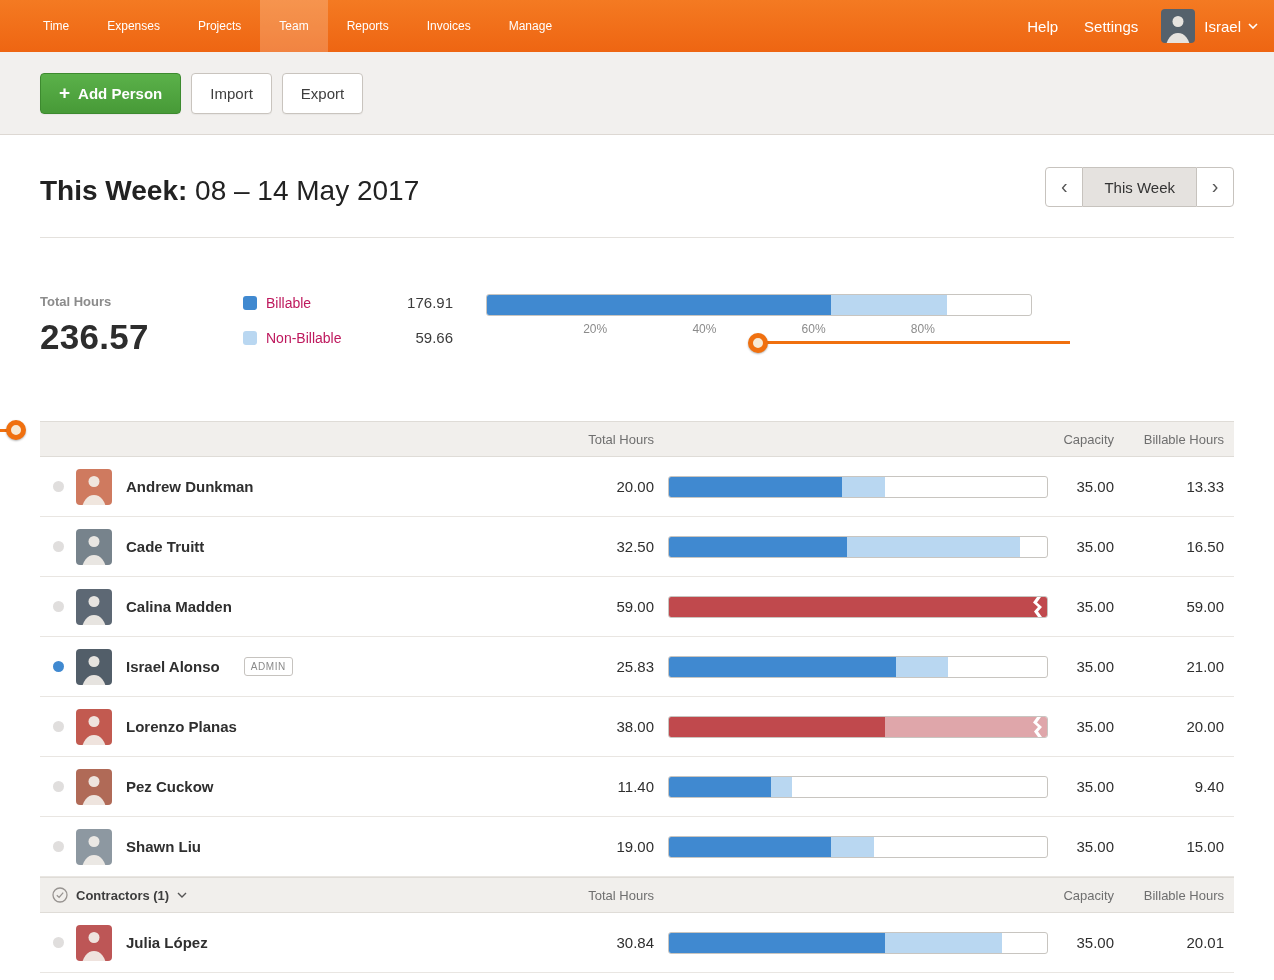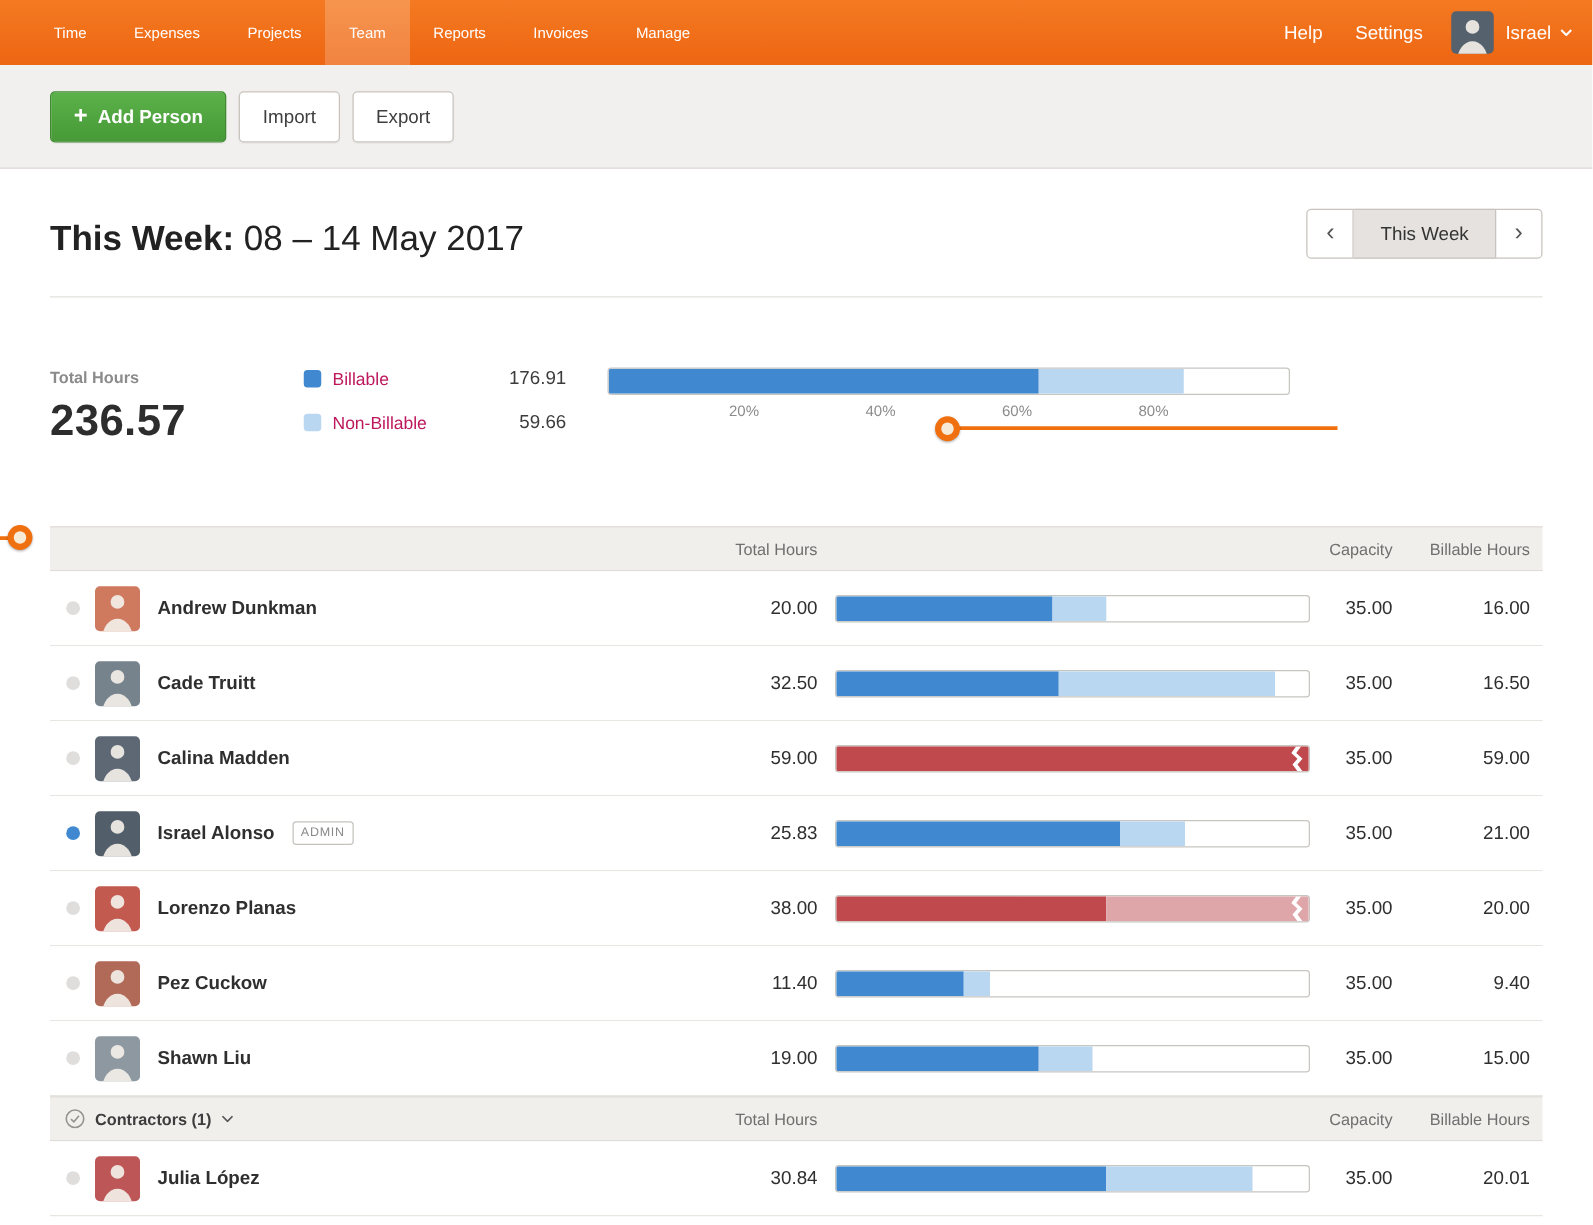--- a/index.html
+++ b/index.html
@@ -74,21 +74,21 @@
 .colh.total{grid-column:4;text-align:right}
 .colh.cap{grid-column:6;text-align:right;padding-right:22px}
 .colh.bill{grid-column:7;text-align:right;padding-right:10px}
 .person-row{height:60px;border-bottom:1px solid #e9e6e2;cursor:pointer;background:#fff}
 .dot-cell{display:flex;justify-content:center}
 .dot{width:11px;height:11px;border-radius:50%;background:#e0dedd}
 .dot.active{background:var(--c-dot)}
 .avatar{display:block;width:36px;height:36px;border-radius:4px;position:relative;overflow:hidden}
 .name-cell{display:flex;align-items:center}
 .pname{font-size:15px;font-weight:bold;color:#2f2f2f}
-.badge{display:inline-block;margin-left:14px;font-size:10px;letter-spacing:.6px;color:#8a8a8a;border:1px solid #c6c3bf;border-radius:3px;padding:3px 6px;background:#fff}
+.badge{display:inline-block;margin-left:24px;font-size:10px;letter-spacing:.6px;color:#8a8a8a;border:1px solid #c6c3bf;border-radius:3px;padding:3px 6px;background:#fff}
 .num{font-size:15px;color:#2f2f2f;text-align:right}
 .num.cap{padding-right:22px}
 .num.bill{padding-right:10px}
 .bar-cell{padding-left:14px}
 .bar{position:relative;height:22px;border:1px solid #c8c5c0;border-radius:3px;background:#fff;display:flex;overflow:hidden}
 .bar .s1,.bar .s2{height:100%;flex:none}
 .bar.normal .s1{background:var(--c-billable)}
 .bar.normal .s2{background:var(--c-nonbillable)}
 .bar.over .s1{background:var(--c-over)}
 .bar.over .s2{background:var(--c-overlight)}
@@ -202,21 +202,21 @@
     </div>
     <div class="num">20.00</div>
     <div class="bar-cell">
       <div class="bar normal">
         <div class="s1" style="width: 45.7%;"></div>
         <div class="s2" style="width: 11.4%;"></div>
 
       </div>
     </div>
     <div class="num cap">35.00</div>
-    <div class="num bill">16.00</div>
+    <div class="num bill">13.33</div>
   </div>
 
   <div class="person-row">
     <div class="dot-cell">
         <span class="dot"></span>
       </div>
     <div>
         <span class="avatar silhouette" style="background: rgb(119, 131, 140);"></span>
       </div>
     <div class="name-cell">

